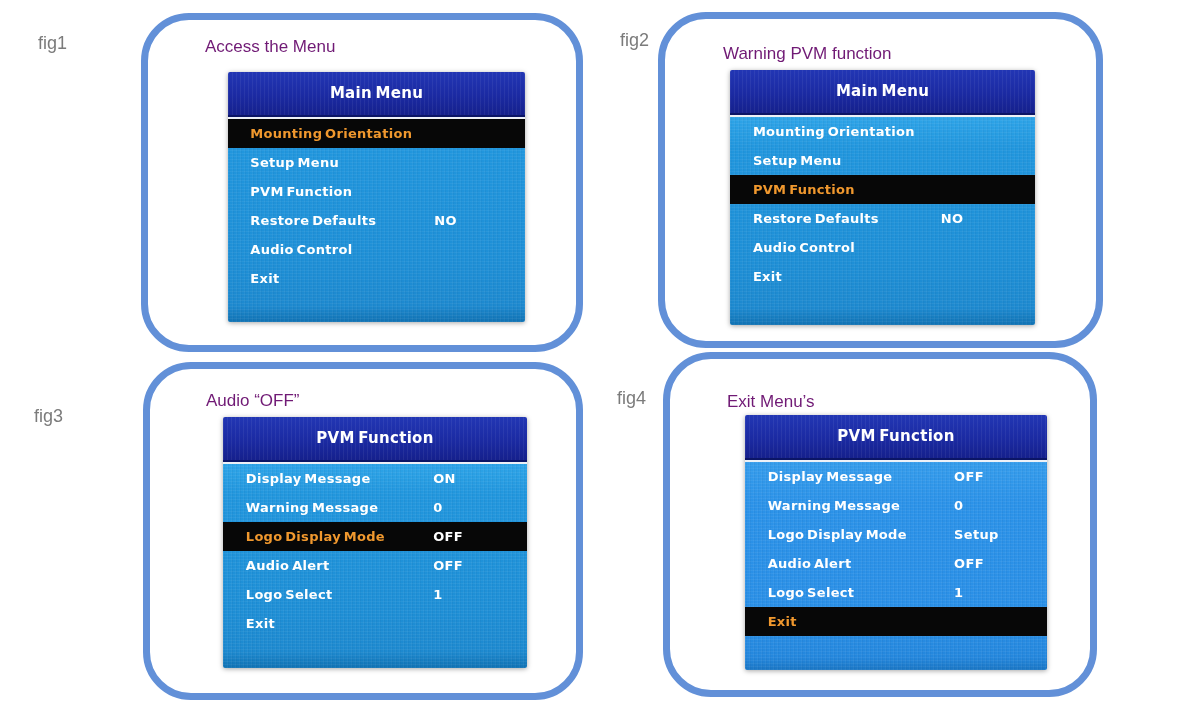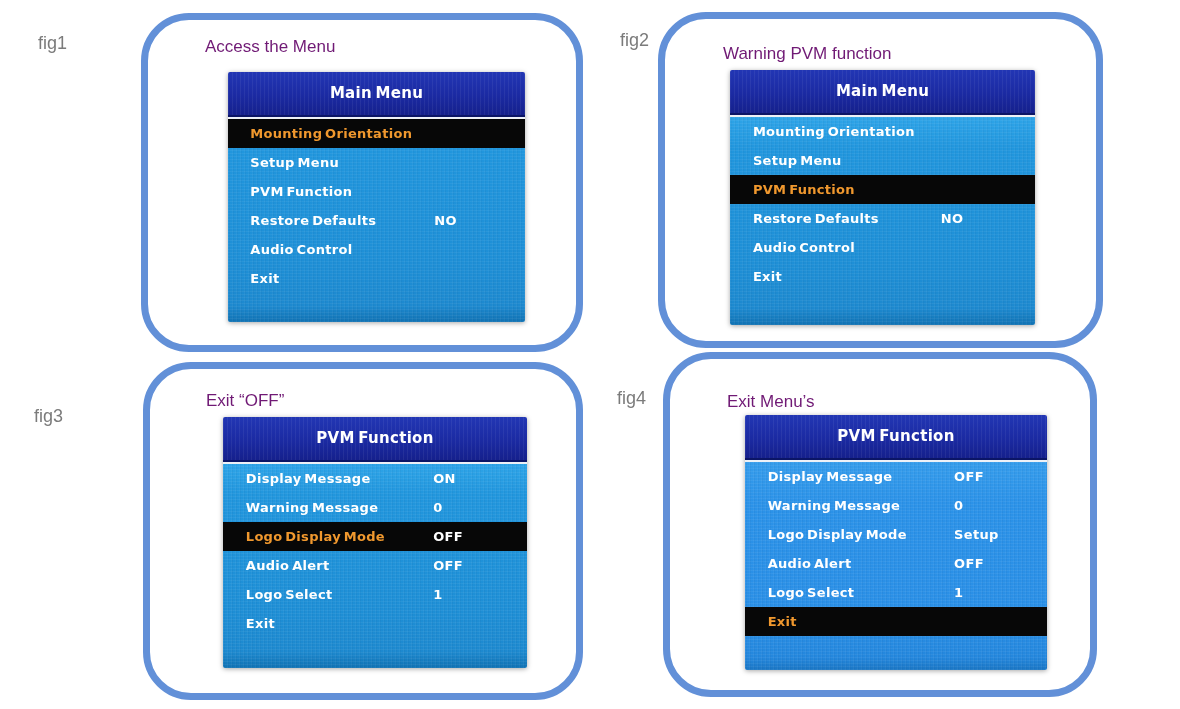--- a/index.html
+++ b/index.html
@@ -88,21 +88,21 @@
 <div class="figlabel fl3">fig3</div>
 <div class="figlabel fl4">fig4</div>
 
 <div class="panel p1"></div>
 <div class="panel p2"></div>
 <div class="panel p3"></div>
 <div class="panel p4"></div>
 
 <div class="caption c1">Access the Menu</div>
 <div class="caption c2">Warning PVM function</div>
-<div class="caption c3">Exit “OFF”</div>
+<div class="caption c3">Audio “OFF”</div>
 <div class="caption c4">Exit Menu’s</div>
 
 <div class="osd s1">
   <div class="osd-title">Main Menu</div>
   <div class="osd-sep-dark"></div>
   <div class="osd-sep-light"></div>
   <div class="osd-rows">
       <div class="osd-row hl">
         <span class="osd-label">Mounting Orientation</span>
       </div>

